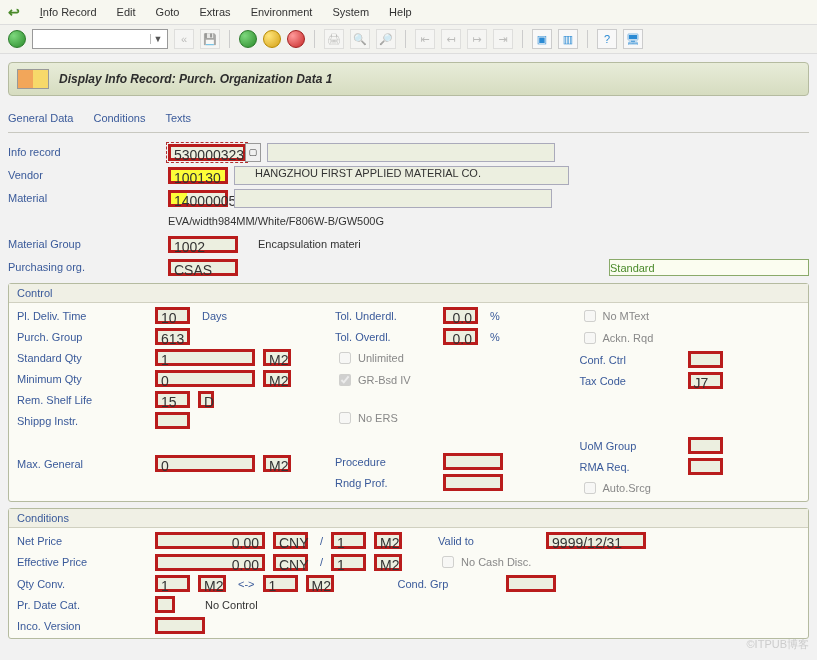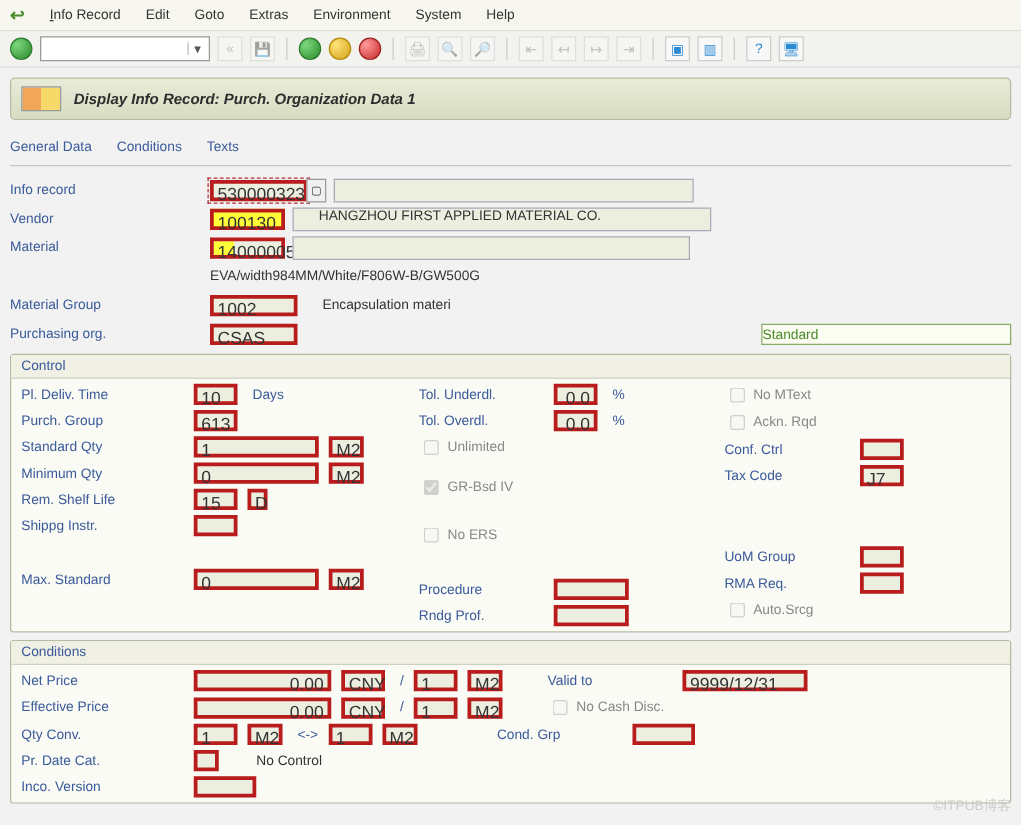--- a/index.html
+++ b/index.html
@@ -340,21 +340,21 @@
             <span class="label2">Rem. Shelf Life</span>
             <span class="fld w35">15</span>
             <span class="fld" style="width:16px">D</span>
           </div>
           <div class="row4" style="margin-top:4px">
             <span class="label2">Shippg Instr.</span>
             <span class="fld w35"></span>
           </div>
           <div class="row4" style="margin-top:4px;height:18px"></div>
           <div class="row4" style="margin-top:4px">
-            <span class="label2">Max. Standard</span>
+            <span class="label2">Max. General</span>
             <span class="fld w100">0</span>
             <span class="fld w28">M2</span>
           </div>
         </div>
 
         <div class="col" style="flex:0.9">
           <div class="row4">
             <span class="label3">Tol. Underdl.</span>
             <span class="fld w35" style="text-align:right">0.0</span>
             <span class="unit">%</span>
@@ -363,21 +363,21 @@
             <span class="label3">Tol. Overdl.</span>
             <span class="fld w35" style="text-align:right">0.0</span>
             <span class="unit">%</span>
           </div>
           <div class="row4" style="margin-top:4px">
             <label class="cb">
                 <input type="checkbox" disabled="" style="">
                 <span>Unlimited</span>
               </label>
           </div>
-          <div class="row4" style="margin-top:14px">
+          <div class="row4" style="margin-top:4px">
             <label class="cb">
                 <input type="checkbox" checked="" disabled="" style="">
                 <span>GR-Bsd IV</span>
               </label>
           </div>
           <div class="row4" style="margin-top:20px">
             <label class="cb">
                 <input type="checkbox" disabled="" style="">
                 <span>No ERS</span>
               </label>

